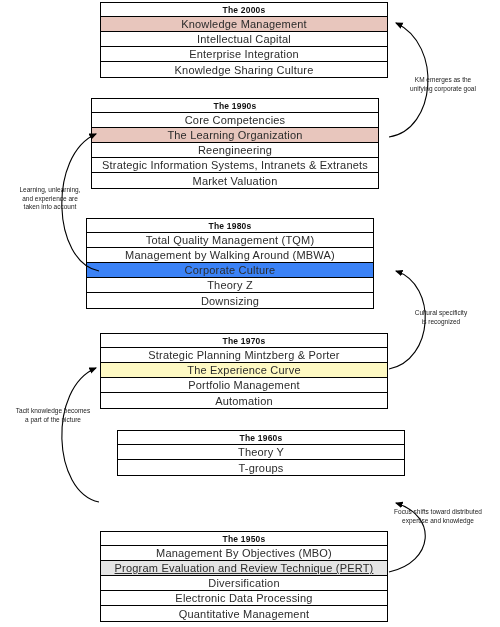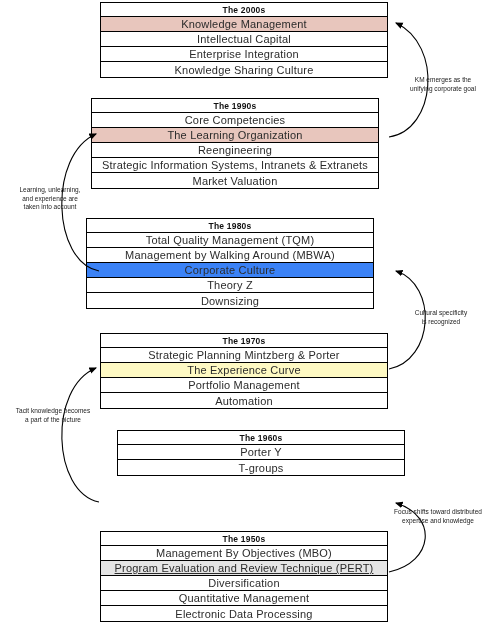--- a/index.html
+++ b/index.html
@@ -123,30 +123,30 @@
     </div>
   <div class="decade-box" id="box-3" style="left:100px; top:333px; width:288px;">
       <div class="decade-row header">The 1970s</div>
       <div class="decade-row item">Strategic Planning Mintzberg &amp; Porter</div>
       <div class="decade-row item highlight" style="background: #fef9c3; text-align: center;">The Experience Curve</div>
       <div class="decade-row item">Portfolio Management</div>
       <div class="decade-row item">Automation</div>
     </div>
   <div class="decade-box" id="box-4" style="left:100px; top:430px; width:288px;margin-left:17px;">
       <div class="decade-row header">The 1960s</div>
-      <div class="decade-row item">Porter Y</div>
+      <div class="decade-row item">Theory Y</div>
       <div class="decade-row item">T-groups</div>
     </div>
   <div class="decade-box" id="box-5" style="left:100px; top:531px; width:288px;">
       <div class="decade-row header">The 1950s</div>
       <div class="decade-row item">Management By Objectives (MBO)</div>
       <div class="decade-row item highlight" style="background: #e5e5e5; text-decoration: underline;">Program Evaluation and Review Technique (PERT)</div>
       <div class="decade-row item">Diversification</div>
+      <div class="decade-row item">Electronic Data Processing</div>
       <div class="decade-row item">Quantitative Management</div>
-      <div class="decade-row item">Electronic Data Processing</div>
     </div>
 
   <div class="annotation" id="ann-0" style="left:388px; top:76px; width:110px;">KM emerges as the
 unifying corporate goal</div>
   <div class="annotation" id="ann-1" style="left:2px; top:186px; width:96px;">Learning, unlearning,
 and experience are
 taken into account</div>
   <div class="annotation" id="ann-2" style="left:390px; top:309px; width:102px;">Cultural specificity
 is recognized</div>
   <div class="annotation" id="ann-3" style="left:1px; top:407px; width:104px;">Tacit knowledge becomes

